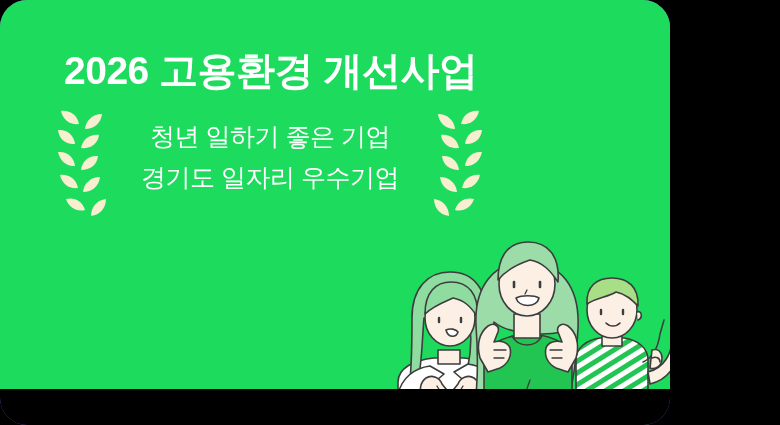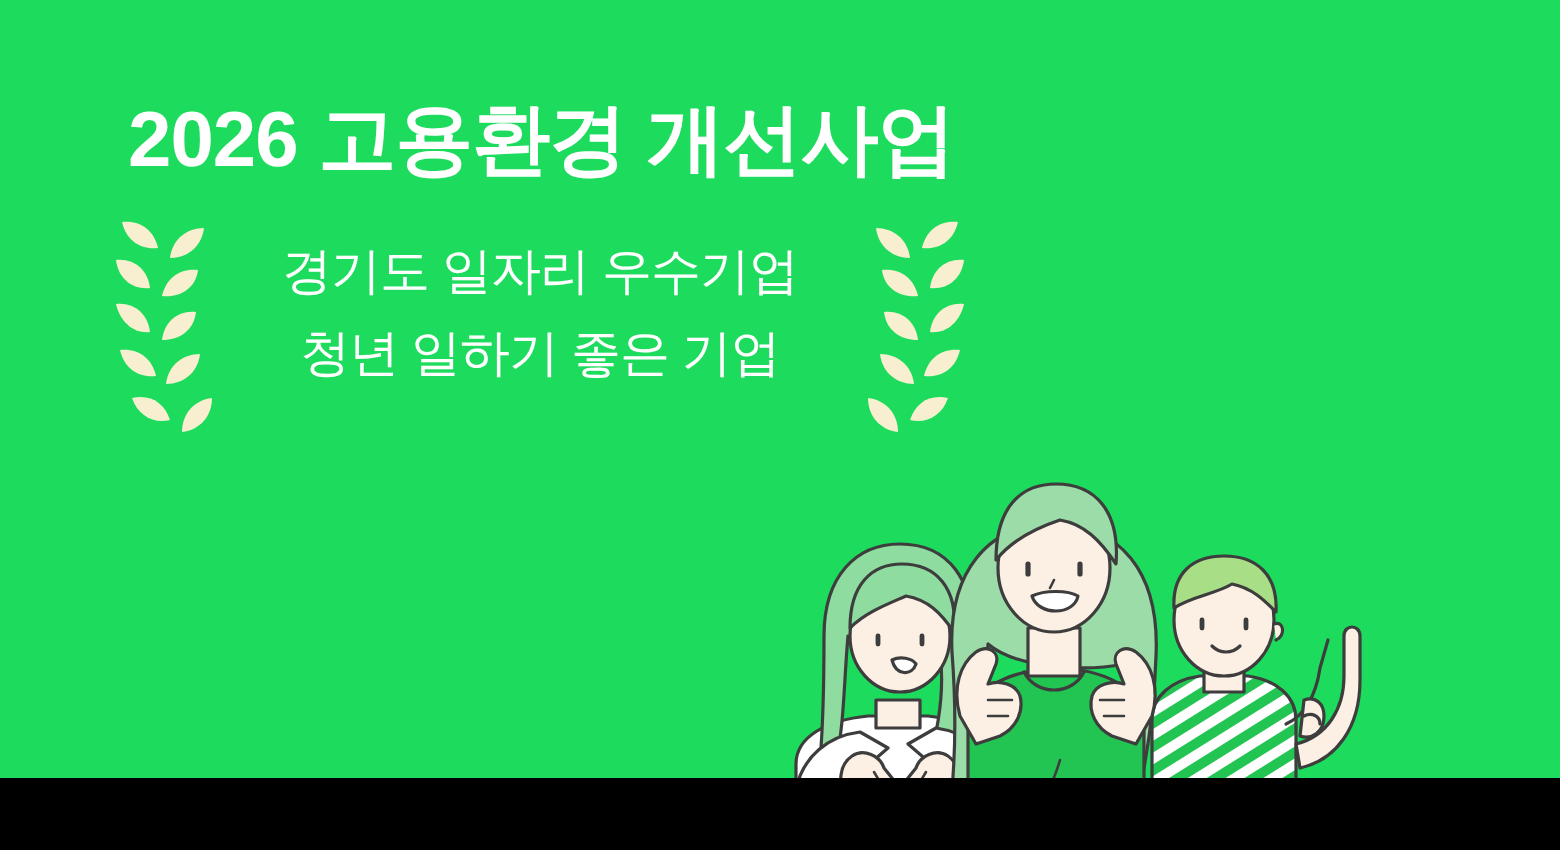--- a/index.html
+++ b/index.html
@@ -6,24 +6,25 @@
     margin: 0;
     padding: 0;
     background: #000;
   }
   body {
     font-family: "Liberation Sans", "DejaVu Sans", sans-serif;
   }
 
   #banner {
     position: relative;
-    width: 780px;
+    width: 670px;
     height: 425px;
     overflow: hidden;
     background: #8b5cf6;
+    border-radius: 27px;
   }
 
   
   .green-bg {
     position: absolute;
     left: 0;
     top: 0;
     width: 780px;
     height: 389px;
     background: #1DDB5C;
@@ -126,22 +127,22 @@
         <path d="M43 48 C34 47 27 53 26 62 C35 62 42 57 43 48 Z"></path>
         <path d="M20 58 C19 49 12 43 3 44 C5 53 12 59 20 58 Z"></path>
         <path d="M45 69 C36 69 29 75 28 84 C37 84 44 78 45 69 Z"></path>
         <path d="M23 80 C21 71 14 66 5 67 C7 76 14 81 23 80 Z"></path>
         <path d="M51 91 C42 92 36 99 36 108 C45 107 51 100 51 91 Z"></path>
         <path d="M30 102 C27 93 20 89 11 91 C14 100 22 104 30 102 Z"></path>
       </g>
     </svg>
 
     <div class="award-lines">
+      <div class="award-line">청년 일하기 좋은 기업</div>
       <div class="award-line">경기도 일자리 우수기업</div>
-      <div class="award-line">청년 일하기 좋은 기업</div>
     </div>
 
     <svg class="wreath right" viewBox="0 0 66 112">
       <g fill="#F7EFCF" transform="translate(66,0) scale(-1,1)">
         <path d="M47 6 C38 6 31 12 30 21 C39 21 46 15 47 6 Z"></path>
         <path d="M24 16 C22 7 15 2 6 3 C8 12 15 17 24 16 Z"></path>
         <path d="M44 27 C35 26 28 31 26 40 C35 41 43 36 44 27 Z"></path>
         <path d="M20 36 C19 27 12 21 3 22 C4 31 11 37 20 36 Z"></path>
         <path d="M43 48 C34 47 27 53 26 62 C35 62 42 57 43 48 Z"></path>
         <path d="M20 58 C19 49 12 43 3 44 C5 53 12 59 20 58 Z"></path>

